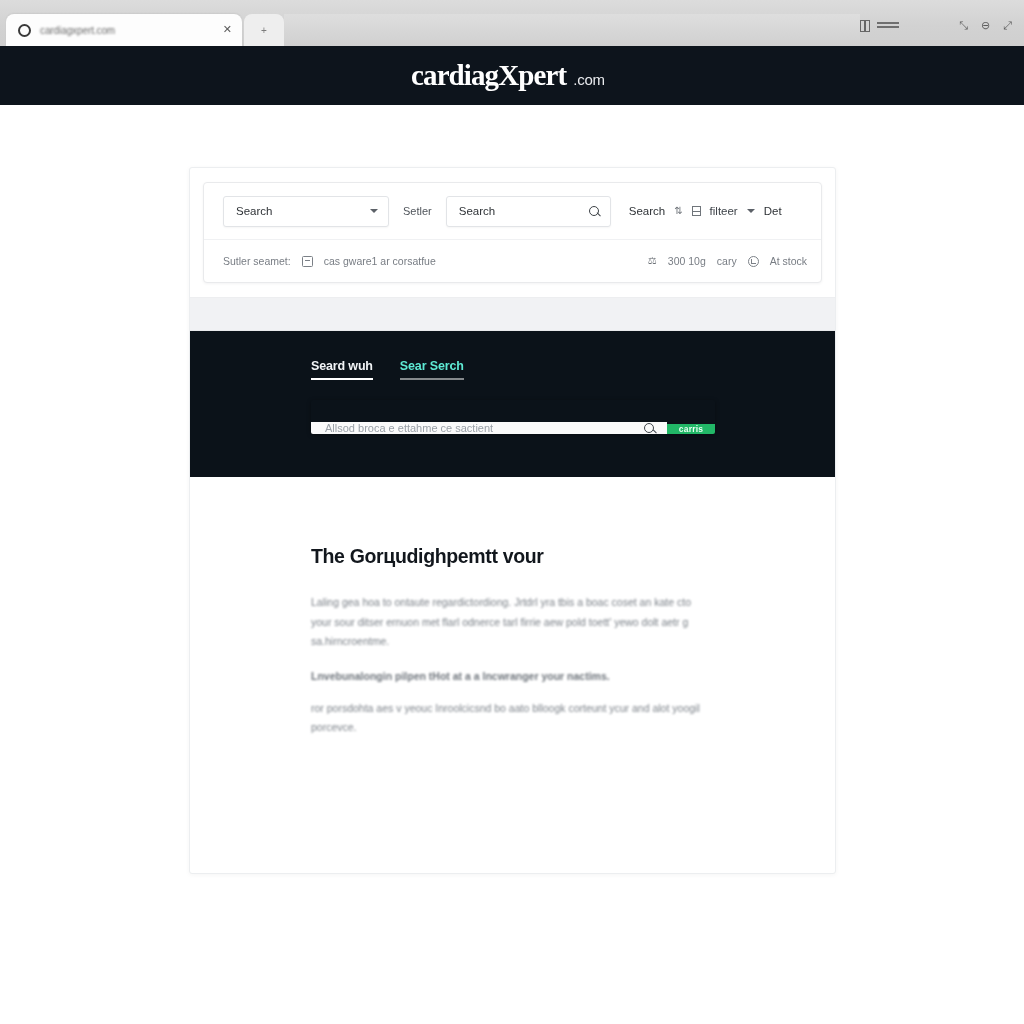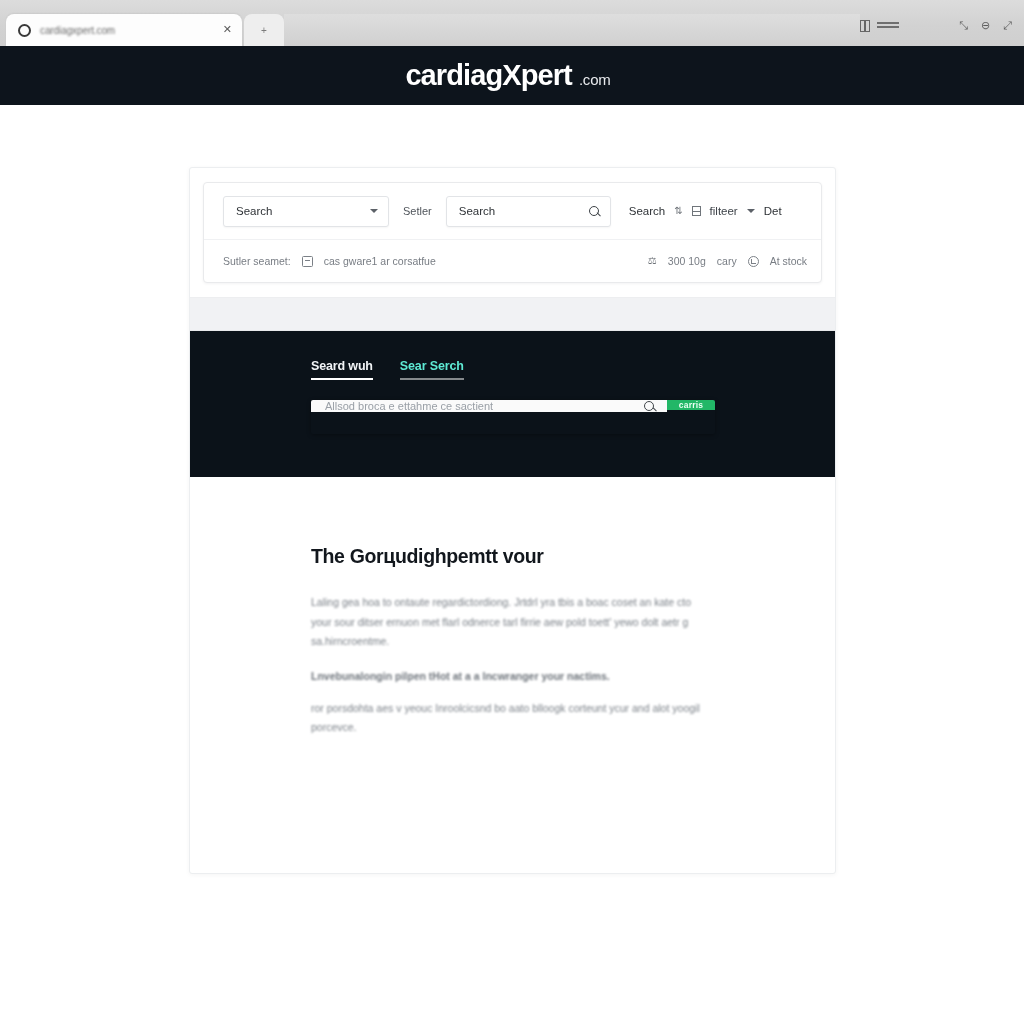--- a/index.html
+++ b/index.html
@@ -162,20 +162,21 @@
     align-items: baseline;
     gap: 7px;
     transform: translateX(-4px);
   }
 
   .logo-main {
     font-size: 29px;
     font-weight: bold;
     color: #ffffff;
     letter-spacing: -0.9px;
+    font-family: Liberation Serif, serif;
   }
 
   .logo-tld {
     font-size: 15px;
     color: #e9ebee;
     letter-spacing: -0.2px;
   }
 
   
   .page {
@@ -412,21 +413,21 @@
   .hero-tab.active {
     border-bottom: 2px solid #ffffff;
   }
   .hero-tab.inactive {
     color: #5eead4;
     border-bottom: 2px solid rgba(255,255,255,0.5);
   }
 
   .hero-search-wrap {
     display: flex;
-    align-items: flex-start;
+    align-items: flex-end;
     margin-left: 121px;
     width: 404px;
     height: 34px;
     border-radius: 2px;
     overflow: hidden;
     box-shadow: 0 1px 4px rgba(0,0,0,0.35);
   }
 
   .hero-search-field {
     flex: 1;

